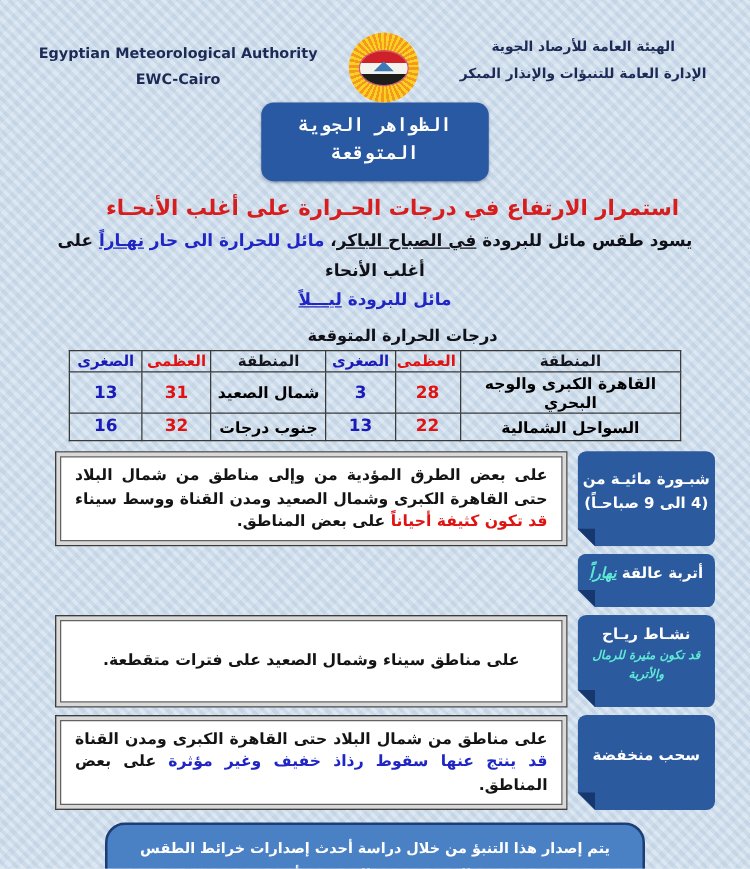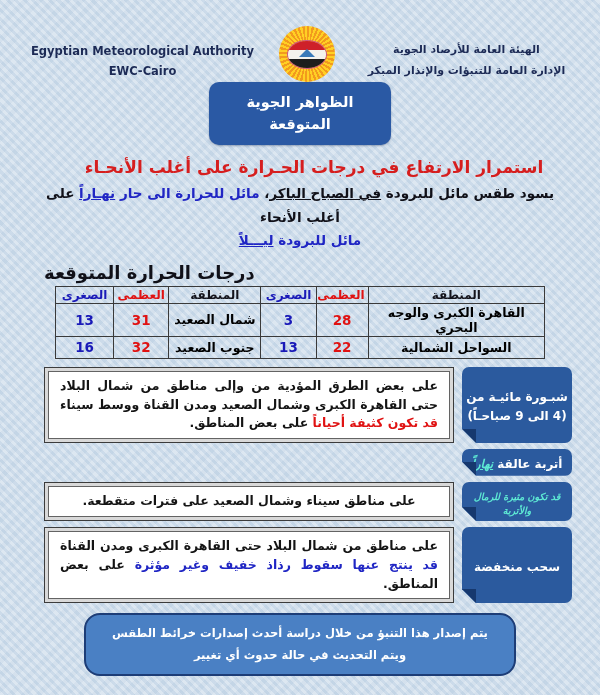--- a/index.html
+++ b/index.html
@@ -5,54 +5,54 @@
   * { margin:0; padding:0; box-sizing:border-box; }
   body { background:#e8eef4; font-family:"DejaVu Sans", sans-serif; }
   .page {
     position:relative; width:600px; height:695px; margin:0 auto; overflow:hidden;
     background-color:#cfdeec;
     background-image:
       repeating-linear-gradient(45deg, rgba(255,255,255,.20) 0 3px, rgba(173,196,219,.20) 3px 6px),
       repeating-linear-gradient(-45deg, rgba(255,255,255,.10) 0 5px, rgba(160,186,212,.12) 5px 10px);
   }
   
-  .topbar { display:flex; justify-content:space-between; align-items:flex-end; padding:26px 26px 0 30px; }
+  .topbar { display:flex; justify-content:space-between; align-items:flex-start; padding:26px 26px 0 30px; }
   .org-en { width:225px; text-align:center; color:#1c2a55; font-weight:bold; font-size:11.5px; line-height:1.8; margin-top:6px; }
   .org-ar { width:215px; text-align:center; color:#1c2a55; font-weight:bold; font-size:11px; line-height:1.9; direction:rtl; margin-top:2px; }
   .logo { width:56px; height:56px; border-radius:50%;
     background:repeating-conic-gradient(#f29a1d 0deg 5deg, #ffd024 5deg 10deg);
     display:flex; align-items:center; justify-content:center; }
   .flag { width:38px; height:27px; border-radius:50% / 50%; overflow:hidden; position:relative;
     background:linear-gradient(#ce2029 0 34%, #f4f2ec 34% 68%, #1d1d1d 68%); box-shadow:0 0 0 1px #c58; }
   .flag::after { content:""; position:absolute; left:50%; top:33%; transform:translateX(-50%);
     border-left:8px solid transparent; border-right:8px solid transparent; border-bottom:8px solid #3a7ab8; }
   
   .title-box { width:182px; margin:0 auto; background:#2a59a4; border-radius:10px; color:#fff;
     text-align:center; font-weight:bold; font-size:14.5px; line-height:1.55; padding:9px 8px; direction:rtl;
-    box-shadow:0 1px 2px rgba(20,40,80,.35); }
+    box-shadow:0 1px 2px rgba(20,40,80,.35);font-family:Liberation Mono, monospace; }
   
   .headline { margin-top:12px; text-align:center; color:#d61e1e; font-weight:bold; font-size:17px; direction:rtl;padding-left:28px; }
   .summary { margin-top:5px; padding:0 28px; text-align:center; font-weight:bold; font-size:13.5px;
     color:#101018; direction:rtl; line-height:1.75; }
   .blue { color:#2026c4; }
   .u { text-decoration:underline; }
   
-  .table-title { margin-top:9px; text-align:left; font-weight:bold; font-size:18px; color:#101018; direction:rtl;padding-left:44px; }
+  .table-title { margin-top:9px; text-align:center; font-weight:bold; font-size:13px; color:#101018; direction:rtl;padding-left:44px; }
   table.temps { width:490px; margin:3px auto 0; border-collapse:collapse; direction:rtl; table-layout:fixed; }
   table.temps th, table.temps td { border:1.5px solid #3a3a3a; text-align:center; font-weight:bold; padding:1px 3px; }
   table.temps th { font-size:12px; height:17px; }
   table.temps td { font-size:12.5px; height:22px; }
   .h-region { color:#14141c; } .h-max { color:#e01212; } .h-min { color:#1a1ab8; }
   .v-max { color:#e01212; font-size:13.5px !important; } .v-min { color:#1a1ab8; font-size:13.5px !important; }
   
   .advisories { width:544px; margin:8px auto 0; direction:rtl; }
   .adv-row { display:flex; gap:8px; align-items:stretch; margin-bottom:6px; }
   .adv-label { width:110px; flex:0 0 110px; background:#2b5a9e; color:#fff; font-weight:bold; font-size:12px;
     text-align:center; display:flex; flex-direction:column; justify-content:center; line-height:1.55;
-    padding:6px 4px 2px; position:relative; border-radius:7px;
+    padding:6px 4px 18px; position:relative; border-radius:7px;
     clip-path:polygon(0 0, 100% 0, 100% 100%, 14px 100%, 0 calc(100% - 14px)); }
   .adv-label::after { content:""; position:absolute; left:0; bottom:0; width:0; height:0;
     border-style:solid; border-width:0 14px 14px 0; border-color:transparent #16386e transparent transparent; }
   .adv-content { flex:1; background:#fff; border:1px solid #3c3c3c;
     box-shadow:inset 0 0 0 3px #d9d9d9, inset 0 0 0 4px #636363;
     padding:9px 15px; font-weight:bold; font-size:12.5px; color:#141414; line-height:1.5;
     display:flex; flex-direction:column; justify-content:center; text-align:justify;margin-left:16px; }
   .adv-content.center { text-align:center; }
   .red-txt { color:#e01212; }
   .blue-txt { color:#2026c4; }
@@ -116,21 +116,21 @@
       <td class="v-max">28</td>
       <td class="v-min">3</td>
       <td>شمال الصعيد</td>
       <td class="v-max">31</td>
       <td class="v-min">13</td>
     </tr>
     <tr>
       <td>السواحل الشمالية</td>
       <td class="v-max">22</td>
       <td class="v-min">13</td>
-      <td>جنوب الصعيد</td>
+      <td>جنوب درجات</td>
       <td class="v-max">32</td>
       <td class="v-min">16</td>
     </tr>
   </tbody>
     </table>
 
   <div class="advisories">
 
     <div class="adv-row">
       <div class="adv-label">
@@ -143,20 +143,21 @@
     </div>
 
     <div class="adv-row">
       <div class="adv-label">
         <div><span>أتربة عالقة </span><span class="yellow-txt u">نهاراً</span></div>
       </div>
     </div>
 
     <div class="adv-row">
       <div class="adv-label">
+        <div>نشـاط ريـاح</div>
         <div class="yellow-txt label-small">قد تكون مثيرة للرمال والأتربة</div>
       </div>
       <div class="adv-content center">
         <div>على مناطق سيناء وشمال الصعيد على فترات متقطعة.</div>
       </div>
     </div>
 
     <div class="adv-row">
       <div class="adv-label">
         <div>سحب منخفضة</div>

